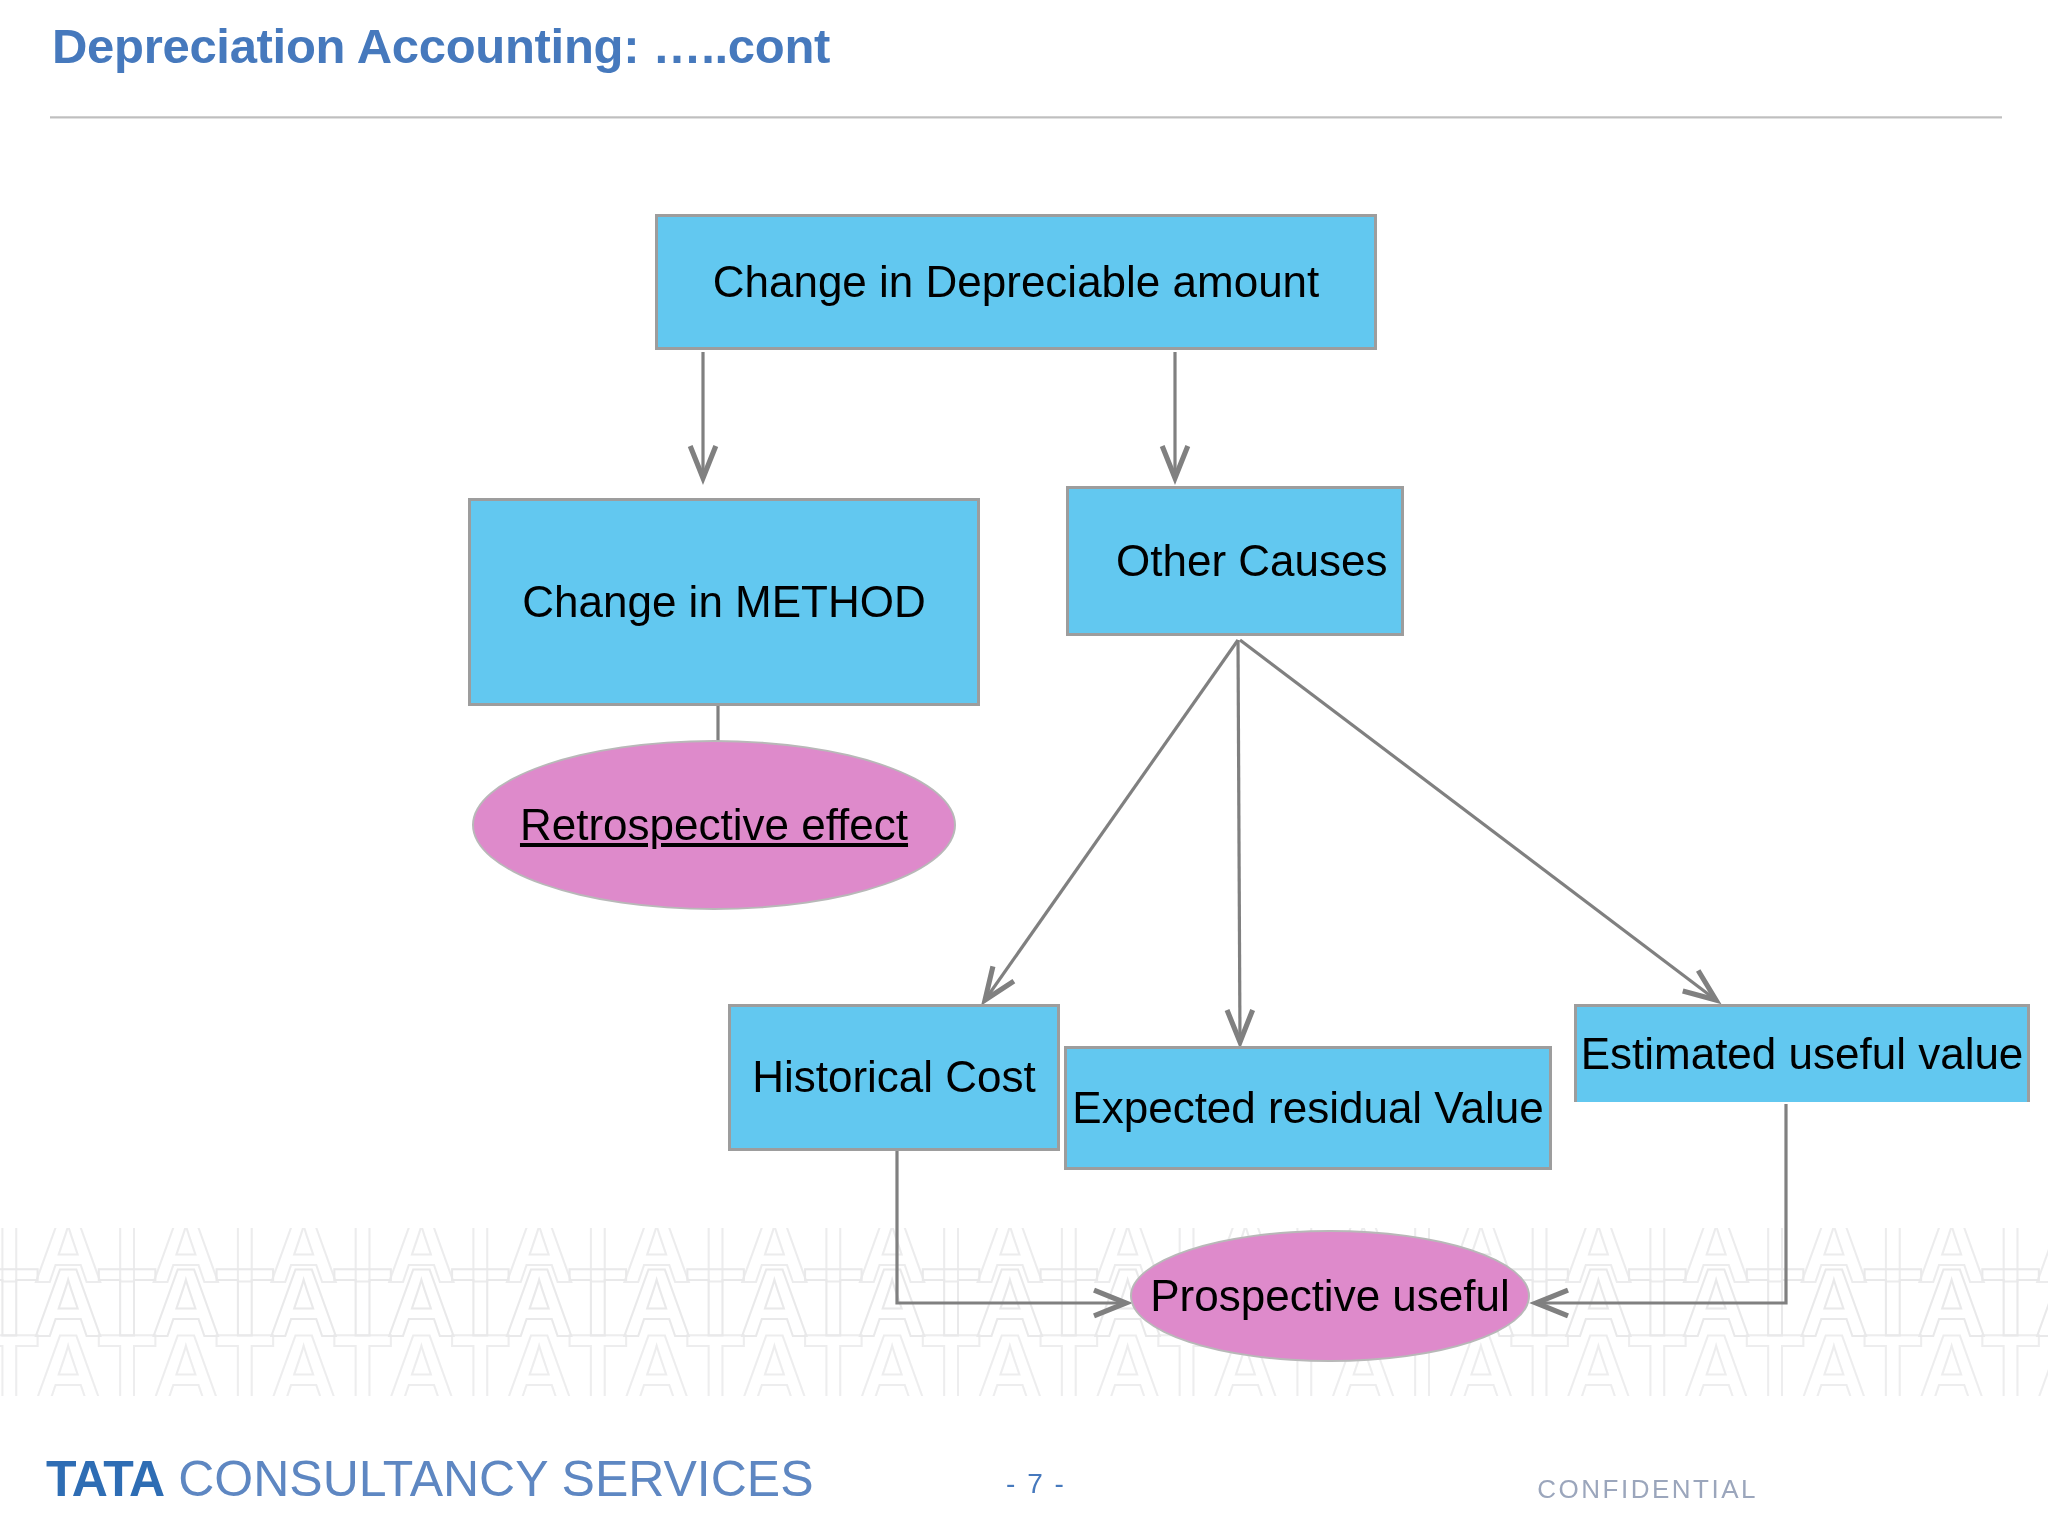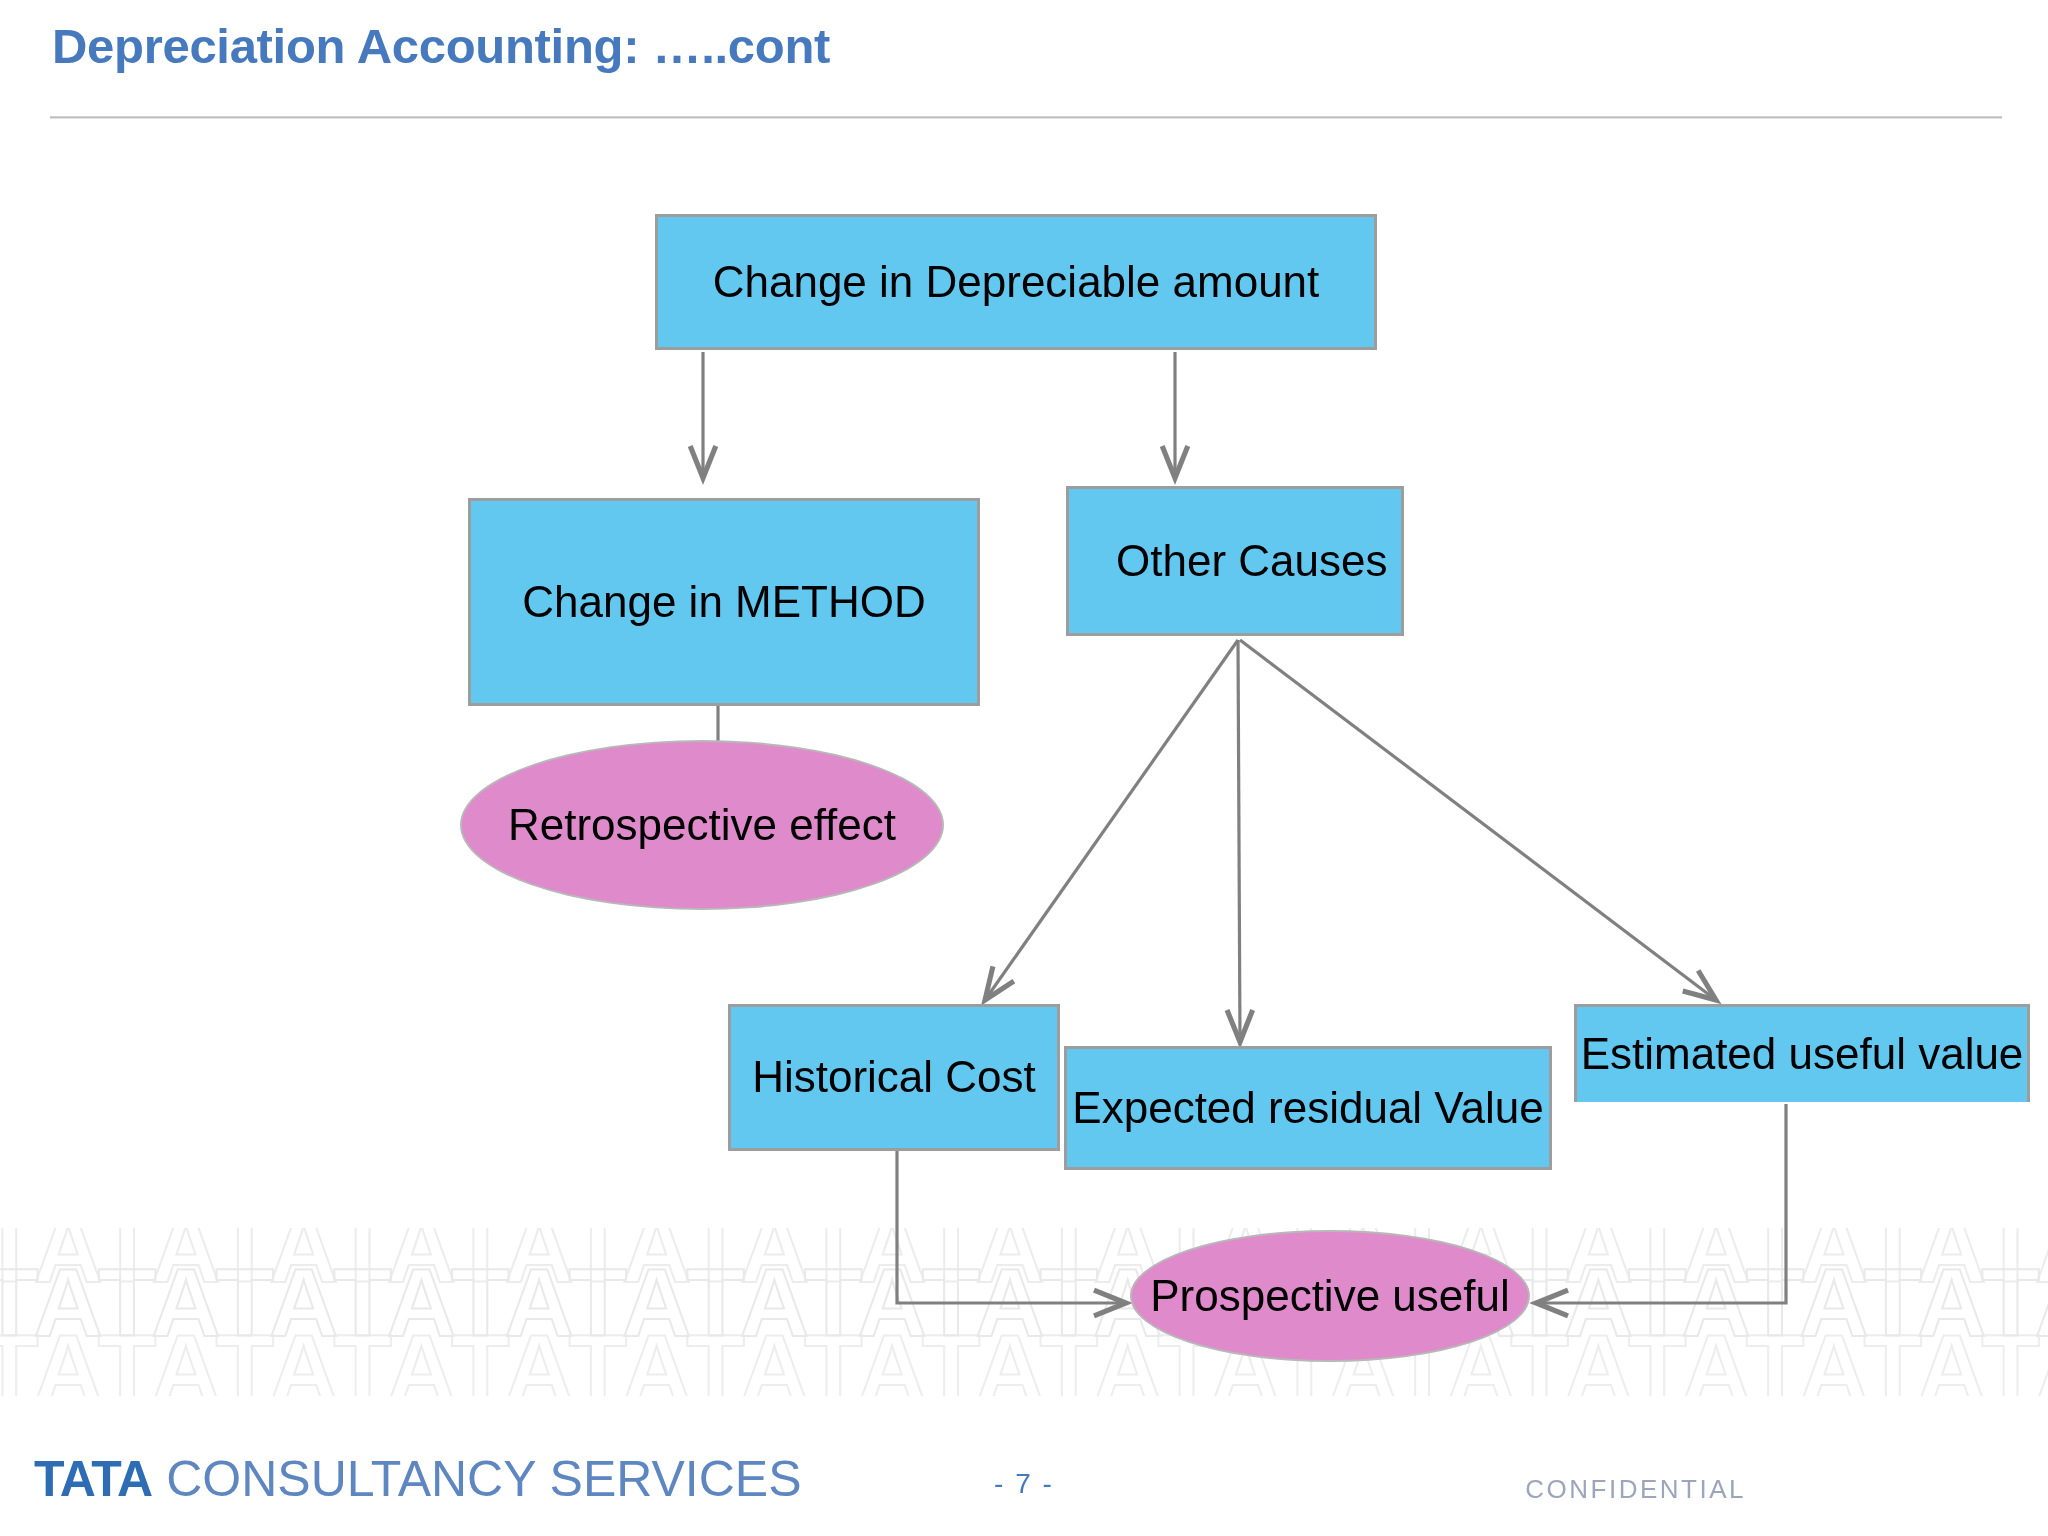--- a/index.html
+++ b/index.html
@@ -97,41 +97,41 @@
     font-size: 44px;
     text-align: center;
     z-index: 6;
   }
 
   
   #node-change-depreciable { left: 620px;  top: 214px;  width: 722px; height: 136px; margin-left: 35px; }
   #node-change-method      { left: 468px;  top: 498px;  width: 512px; height: 208px; }
   #node-other-causes       { left: 1066px; top: 486px;  width: 338px; height: 150px;
                              font-size: 44px; justify-content: flex-start; padding-left: 47px; }
-  #node-retrospective      { left: 460px;  top: 740px;  width: 484px; height: 170px; }
+  #node-retrospective      { left: 472px;  top: 740px;  width: 484px; height: 170px; text-decoration: underline; }
   #node-historical-cost    { left: 728px;  top: 1004px; width: 332px; height: 147px; }
   #node-expected-residual  { left: 1064px; top: 1046px; width: 488px; height: 124px; }
   #node-estimated-useful   { left: 1574px; top: 1004px; width: 456px; height: 98px;
                              border-bottom: 0; }
   #node-prospective        { left: 1130px; top: 1230px; width: 400px; height: 132px; }
 
   
   #connectors {
     position: absolute;
     left: 0; top: 0;
     width: 2048px;
     height: 1536px;
     z-index: 4;
     pointer-events: none;
   }
 
   
   #footer {
     position: absolute;
-    left: 0;
+    left: 12px;
     top: 1448px;
     width: 1764px;
     height: 88px;
   }
   #tcs-logo {
     position: absolute;
     left: 34px;
     top: 6px;
     white-space: nowrap;
     font-size: 50px;

